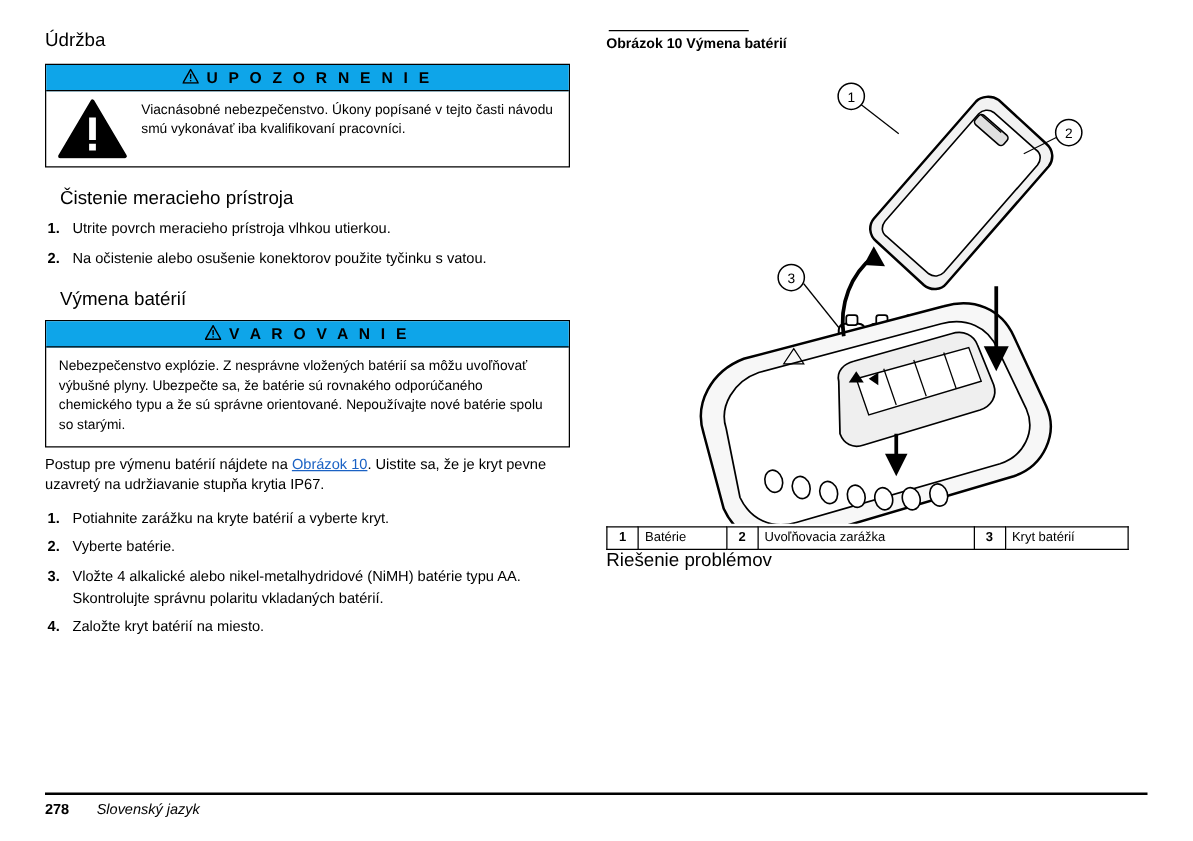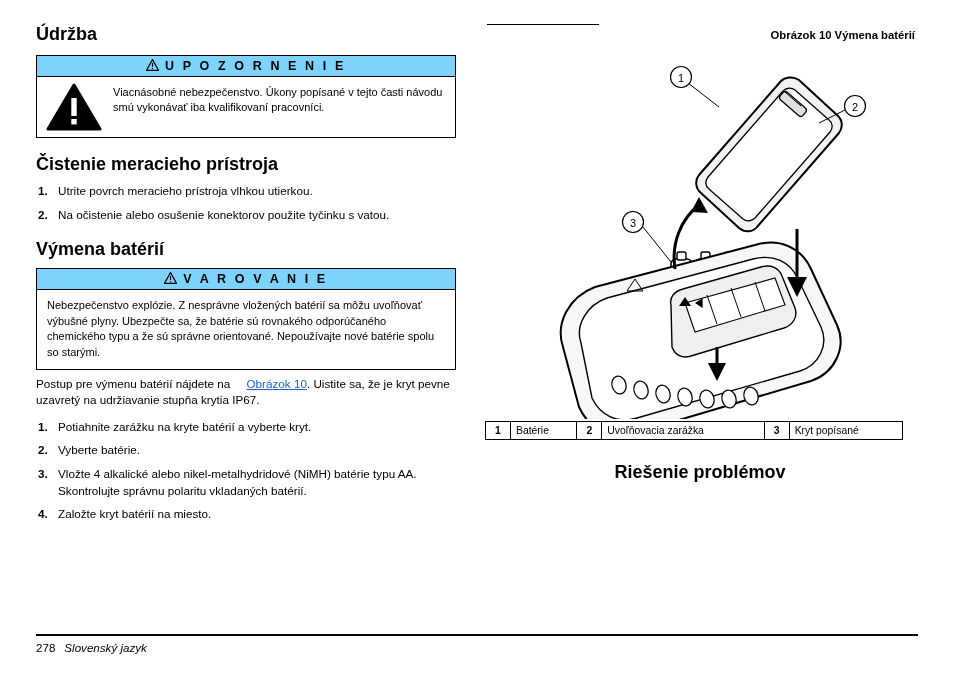--- a/index.html
+++ b/index.html
@@ -11,33 +11,33 @@
     position:relative;
     overflow:hidden;
   }
   .page{position:absolute;inset:0;}
 
   
   .col-left{position:absolute;left:36px;top:24px;width:420px;}
   .col-right{position:absolute;left:485px;top:24px;width:430px;}
 
   h1.sec{
-    font-size:18px;font-weight:bold;margin:0 0 10px 0;letter-spacing:0;
+    font-size:15px;font-weight:normal;margin:0 0 10px 0;letter-spacing:0;
   }
   h2.sub{
-    font-size:18px;font-weight:bold;margin:16px 0 8px 0;
+    font-size:15px;font-weight:normal;margin:16px 0 8px 12px;
   }
   p.body{
     font-size:11.7px;line-height:1.42;margin:0 0 10px 0;
   }
 
   
   .adm{border:1px solid #000;margin:4px 0 6px 0;background:#fff;}
   .adm-head{
-    background:#7dd3fc;
+    background:#0ea5e9;
     border-bottom:1px solid #000;
     padding:3px 0 3px 0;
     text-align:center;
     font-weight:bold;
     font-size:12.5px;
     letter-spacing:2.6px;
     position:relative;
   }
   .warn-tri{
     display:inline-block;width:13px;height:12px;margin-right:6px;
@@ -56,25 +56,25 @@
 
   
   ol.steps{margin:0 0 10px 0;padding:0;list-style:none;}
   ol.steps li{
     font-size:11.7px;line-height:1.42;margin:0 0 7px 0;
     padding-left:22px;position:relative;
   }
   ol.steps li .num{
     position:absolute;left:2px;top:0;font-weight:bold;
   }
-  .lnk{color:#1b62c4;margin-left:13px;}
+  .lnk{color:#1b62c4;}
 
   
   .fig-caption{
-    font-size:11.3px;font-weight:bold;margin:0 0 6px 0;text-align:right;
+    font-size:11.3px;font-weight:bold;margin:0 0 6px 0;
   }
   .fig-rule{width:112px;height:1px;background:#000;margin:0 0 4px 2px;}
   .fig-area{position:relative;width:428px;height:370px;}
   .fig-area svg{position:absolute;left:0;top:0;}
 
   
   table.legend{
     border-collapse:collapse;width:418px;margin-top:4px;font-size:10.4px;
   }
   table.legend td{
@@ -83,21 +83,21 @@
   td.keynum{width:14px;text-align:center;font-weight:bold;border-right:none;}
   td.keytxt{border-left:none;margin-left:30px;}
 
   
   .footer-rule{
     position:absolute;left:36px;top:634px;width:882px;height:1.6px;background:#000;
   }
   .footer{
     position:absolute;left:36px;top:641px;font-size:11.6px;
   }
-  .footer .pg{font-weight:normal;margin-right:9px;}
+  .footer .pg{font-weight:bold;margin-right:22px;}
   .footer .lang{font-style:italic;}
 </style>
 </head>
 <body>
 
 <div class="page">
 
   <div class="col-left">
 
     <h1 class="sec">Údržba</h1>
@@ -258,26 +258,26 @@
     </div>
 
     <table class="legend">
       <tbody>
           <tr>
         <td class="keynum">1</td>
         <td class="keytxt">Batérie</td>
         <td class="keynum">2</td>
         <td class="keytxt">Uvoľňovacia zarážka</td>
         <td class="keynum">3</td>
-        <td class="keytxt">Kryt popísané</td>
+        <td class="keytxt">Kryt batérií</td>
       </tr>
     </tbody>
       </table>
 
-    <h1 class="sec" style="margin-top:22px;text-align:center;">Riešenie problémov</h1>
+    <h1 class="sec" style="">Riešenie problémov</h1>
   </div>
 
   <div class="footer-rule"></div>
   <div class="footer">
     <span class="pg">278</span><span class="lang">Slovenský jazyk</span>
   </div>
 
 </div>
 
 </body></html>

